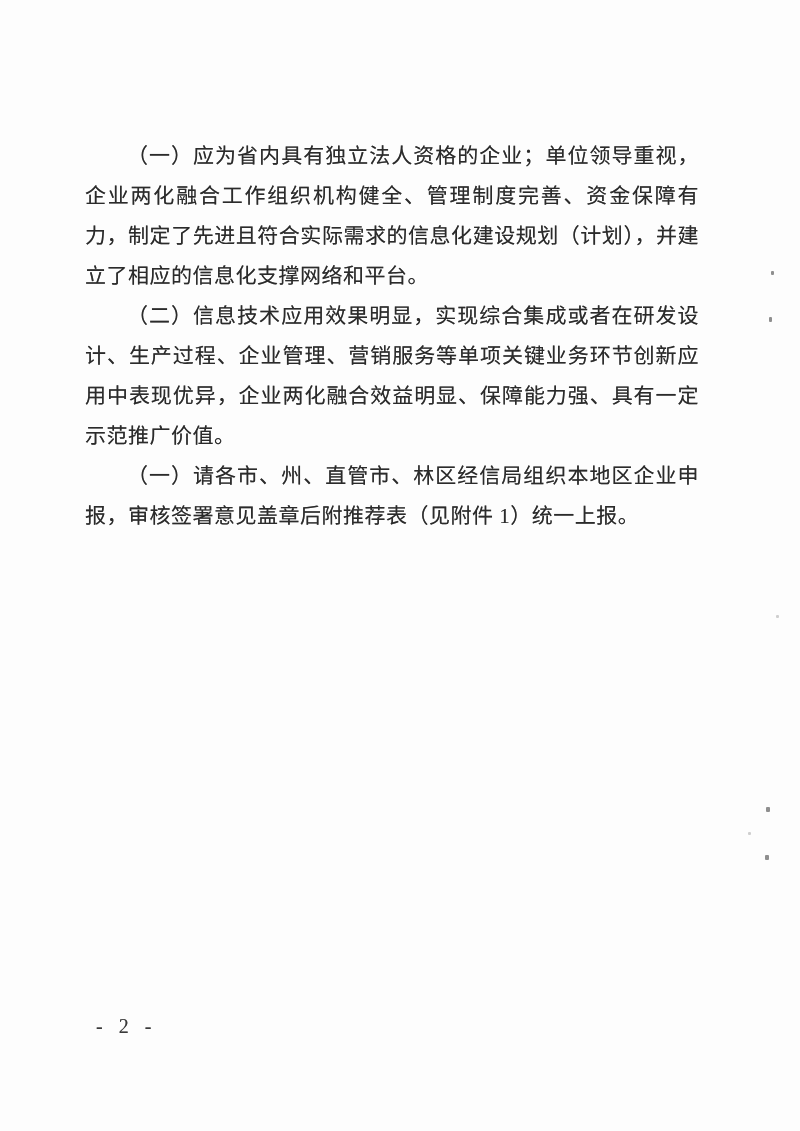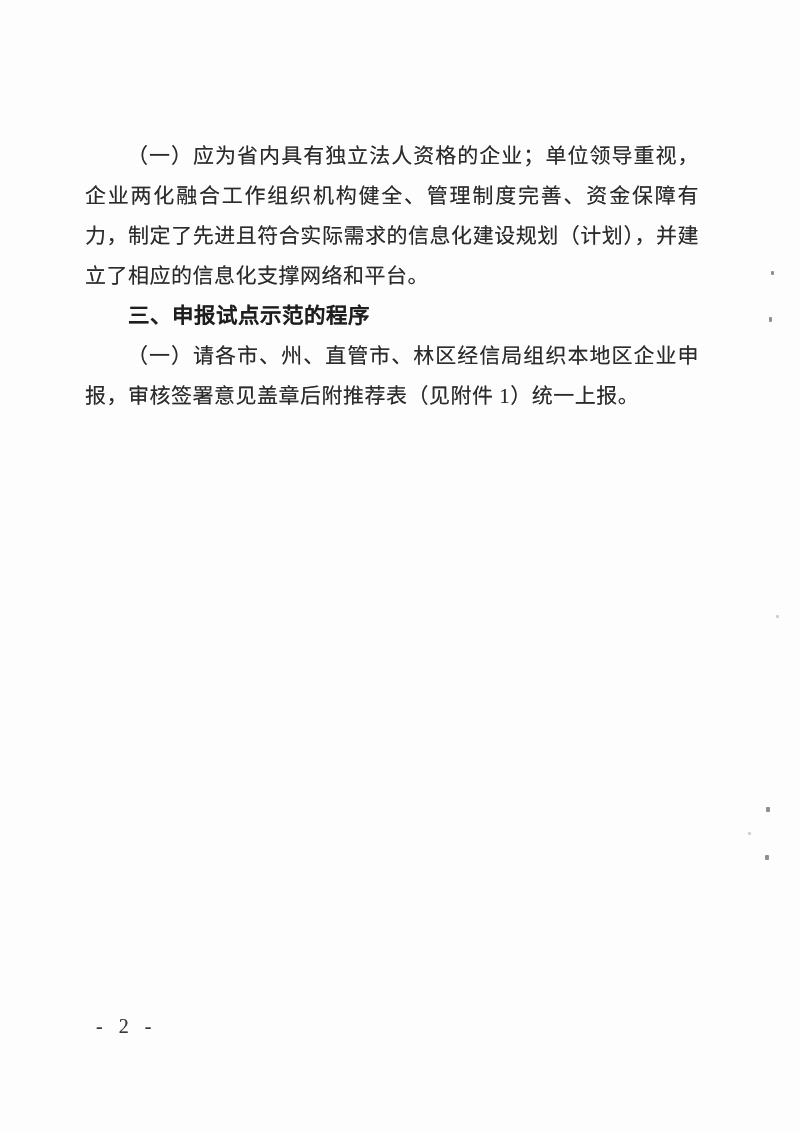--- a/index.html
+++ b/index.html
@@ -62,21 +62,21 @@
   }
   .speck.faint { background: #cfcfcf; }
 </style>
 </head>
 <body>
 
 <div class="page">
 
   <main class="doc-body">
     <p class="para">（一）应为省内具有独立法人资格的企业；单位领导重视，企业两化融合工作组织机构健全、管理制度完善、资金保障有力，制定了先进且符合实际需求的信息化建设规划（计划），并建立了相应的信息化支撑网络和平台。</p>
-    <h2 class="heading">三、申报试点示范的程序</h2>
+    <p class="para">（二）信息技术应用效果明显，实现综合集成或者在研发设计、生产过程、企业管理、营销服务等单项关键业务环节创新应用中表现优异，企业两化融合效益明显、保障能力强、具有一定示范推广价值。</p>
     <p class="para">（一）请各市、州、直管市、林区经信局组织本地区企业申报，审核签署意见盖章后附推荐表（见附件 1）统一上报。</p>
   </main>
 
   <div class="page-number">- 2 -</div>
 
   <i class="speck" style="left:771px; top:271px; width:3px; height:4px;"></i>
   <i class="speck" style="left:769px; top:317px; width:3px; height:5px;"></i>
   <i class="speck faint" style="left:776px; top:615px; width:3px; height:3px;"></i>
   <i class="speck" style="left:766px; top:807px; width:4px; height:5px;"></i>
   <i class="speck faint" style="left:748px; top:832px; width:3px; height:3px;"></i>

